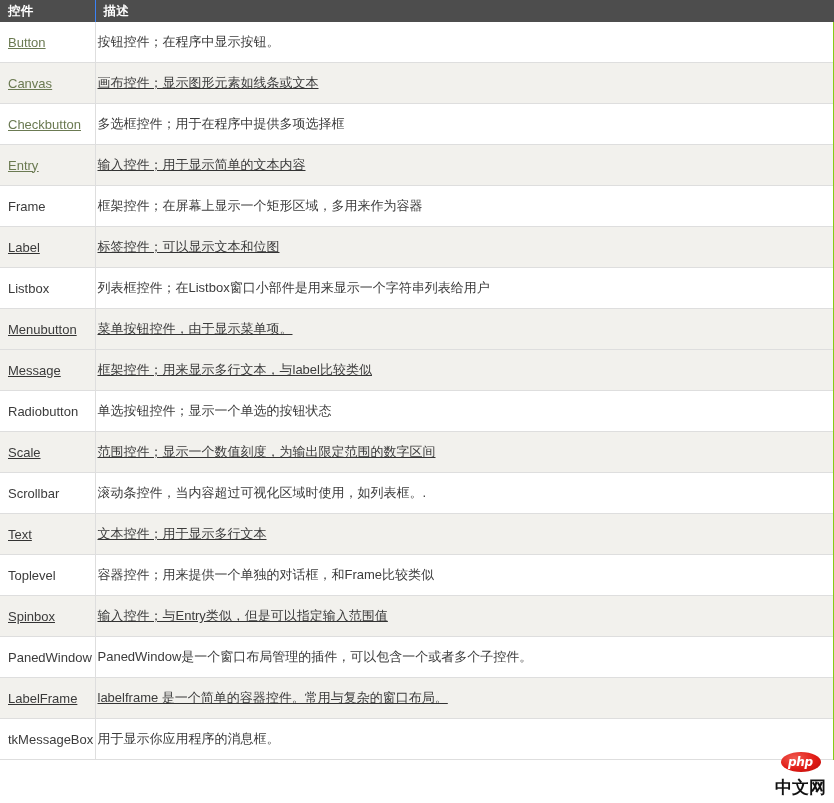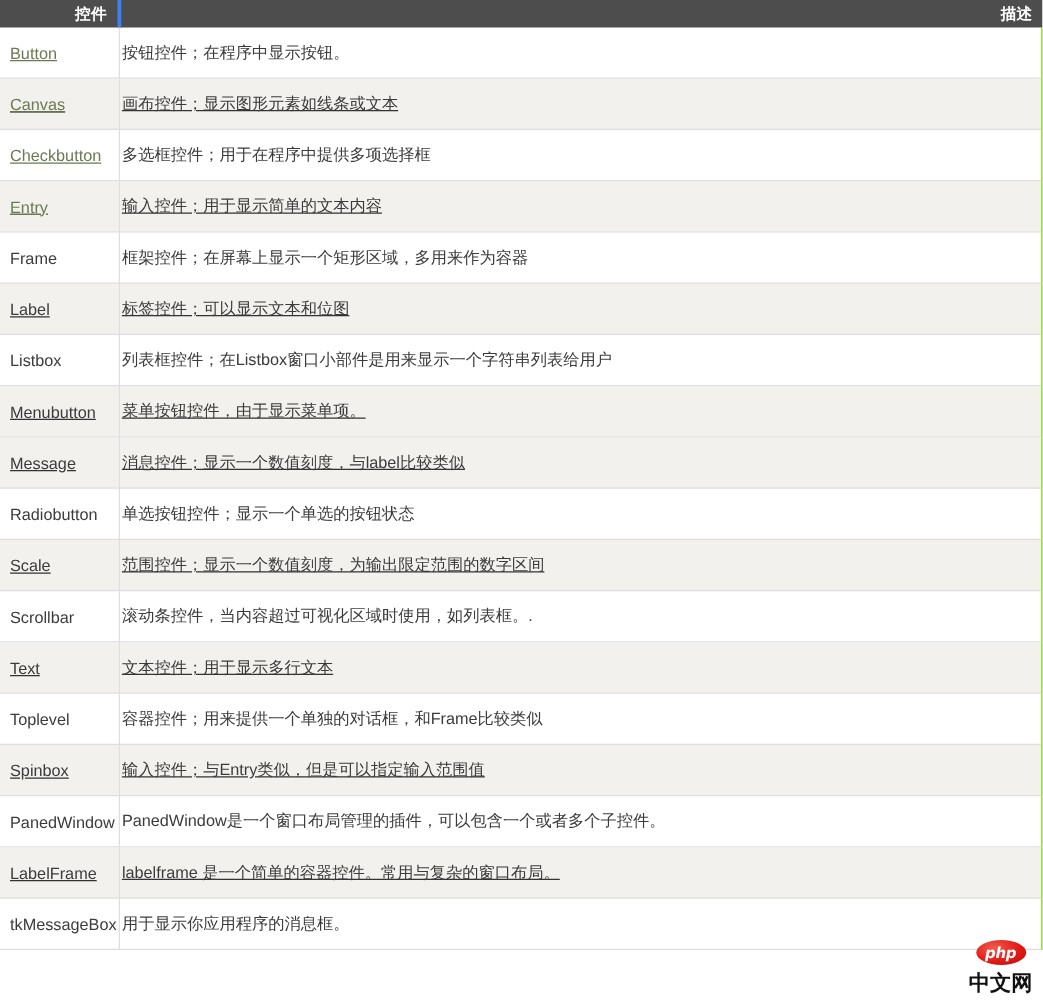--- a/index.html
+++ b/index.html
@@ -25,30 +25,30 @@
 
   .widget-table col.col-widget { width: 95px; }
   .widget-table col.col-desc   { width: 739px; }
 
   
   .widget-table thead th {
     background: #4d4d4d;
     color: #ffffff;
     font-weight: bold;
     font-size: 12.5px;
-    text-align: right;
+    text-align: left;
     padding: 4px 8px 4px 8px;
     height: 14px;
     line-height: 14px;
     border: none;
     vertical-align: middle;
     letter-spacing: 0.2px;
   }
   .widget-table thead th.th-widget { padding-left: 8px; }
-  .widget-table thead th.th-desc   { padding-left: 8px; border-left: 3px solid #3b82f6; }
+  .widget-table thead th.th-desc   { padding-left: 8px; border-left: 1px solid #3b82f6; }
 
   
   .widget-table tbody tr {
     background: #ffffff;
   }
   .widget-table tbody tr.striped {
     background: #f2f1ed;
     text-decoration: underline;
   }
   .widget-table tbody td {
@@ -159,21 +159,21 @@
       <tr class="">
         <td class="cell-widget"><span class="widget-plain">Listbox</span></td>
         <td class="cell-desc"><span>列表框控件；在Listbox窗口小部件是用来显示一个字符串列表给用户</span></td>
       </tr>
       <tr class="striped">
         <td class="cell-widget"><span class="widget-plain">Menubutton</span></td>
         <td class="cell-desc"><span>菜单按钮控件，由于显示菜单项。</span></td>
       </tr>
       <tr class="striped">
         <td class="cell-widget"><span class="widget-plain">Message</span></td>
-        <td class="cell-desc"><span>消息控件；显示一个数值刻度，与label比较类似</span></td>
+        <td class="cell-desc"><span>框架控件；用来显示多行文本，与label比较类似</span></td>
       </tr>
       <tr class="">
         <td class="cell-widget"><span class="widget-plain">Radiobutton</span></td>
         <td class="cell-desc"><span>单选按钮控件；显示一个单选的按钮状态</span></td>
       </tr>
       <tr class="striped">
         <td class="cell-widget"><span class="widget-plain">Scale</span></td>
         <td class="cell-desc"><span>范围控件；显示一个数值刻度，为输出限定范围的数字区间</span></td>
       </tr>
       <tr class="">

